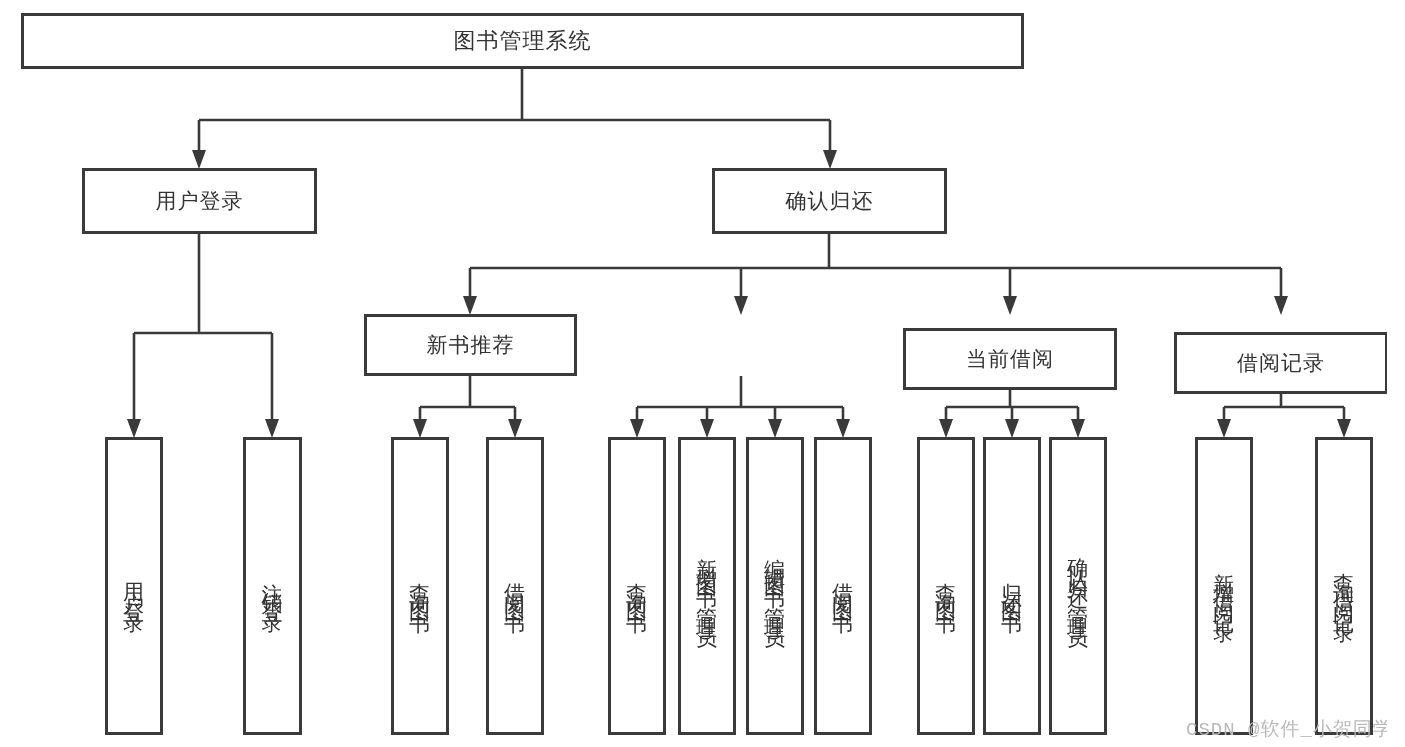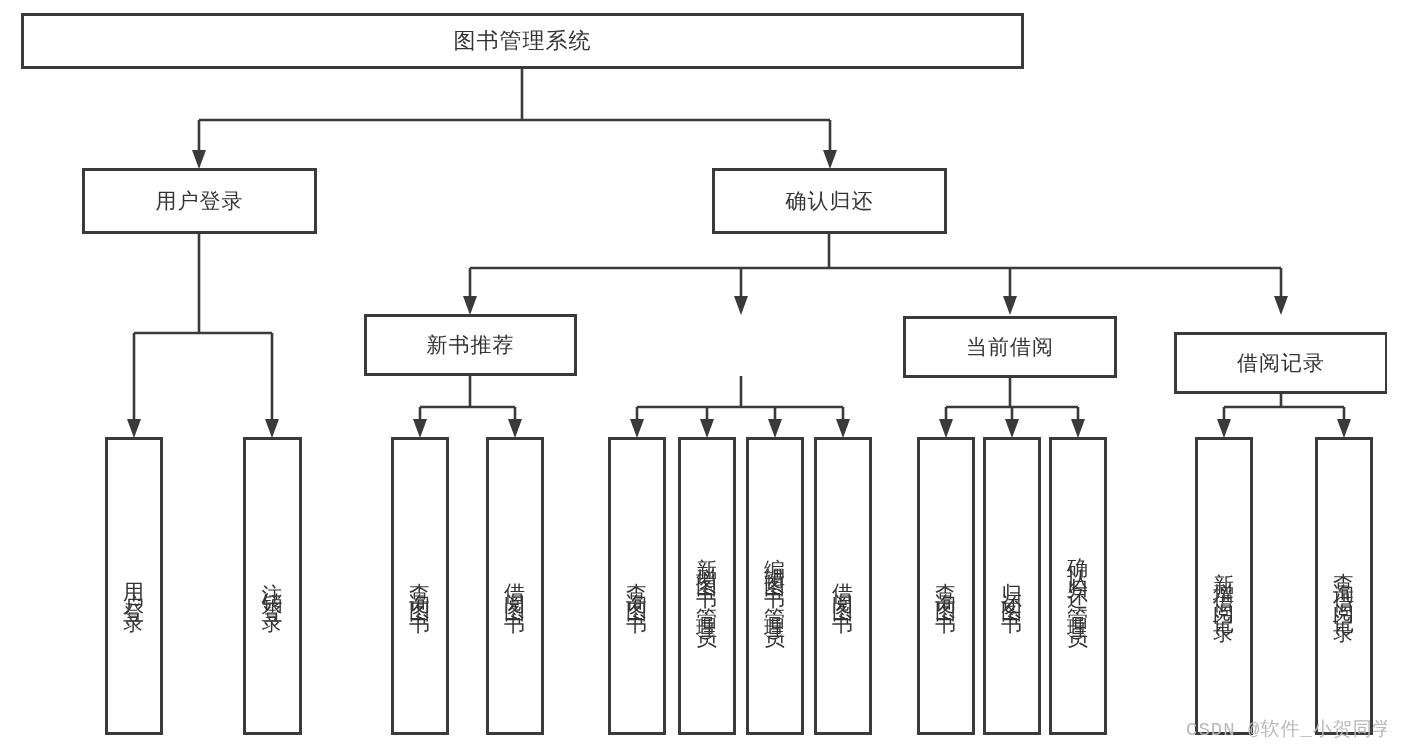--- a/index.html
+++ b/index.html
@@ -91,21 +91,21 @@
 
   <div class="box h root" style="left:21px;top:13px;width:1003px;height:56px">图书管理系统</div>
 
   <div class="box h" style="left:82px;top:168px;width:235px;height:66px">用户登录</div>
   <div class="box h" style="left:712px;top:168px;width:235px;height:66px">确认归还</div>
 
   <div class="box v" style="left:105px;top:437px;width:58px;height:298px">用户登录</div>
   <div class="box v" style="left:243px;top:437px;width:59px;height:298px">注销登录</div>
 
   <div class="box h" style="left:364px;top:314px;width:213px;height:62px">新书推荐</div>
-  <div class="box h" style="left:903px;top:316px;width:214px;height:62px">当前借阅</div>
+  <div class="box h" style="left:903px;top:328px;width:214px;height:62px">当前借阅</div>
   <div class="box h" style="left:1174px;top:332px;width:214px;height:62px">借阅记录</div>
 
   <div class="box v" style="left:391px;top:437px;width:58px;height:298px">查询图书</div>
   <div class="box v" style="left:486px;top:437px;width:58px;height:298px">借阅图书</div>
 
   <div class="box v" style="left:608px;top:437px;width:58px;height:298px">查询图书</div>
   <div class="box v" style="left:678px;top:437px;width:58px;height:298px">新增图书（管理员）</div>
   <div class="box v" style="left:746px;top:437px;width:58px;height:298px">编辑图书（管理员）</div>
   <div class="box v" style="left:814px;top:437px;width:58px;height:298px">借阅图书</div>
 

